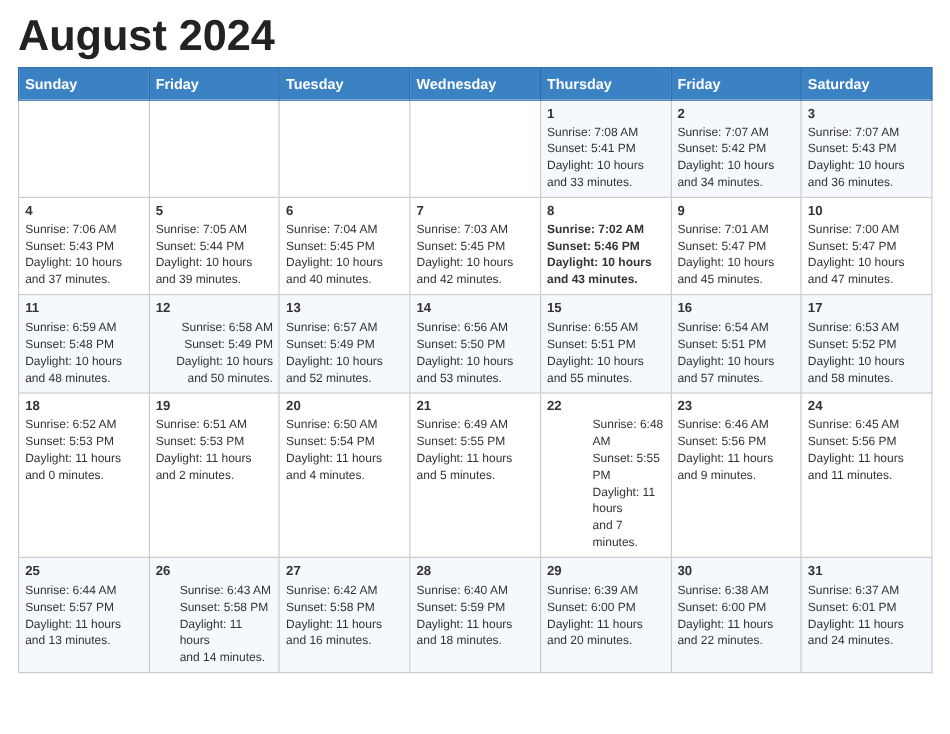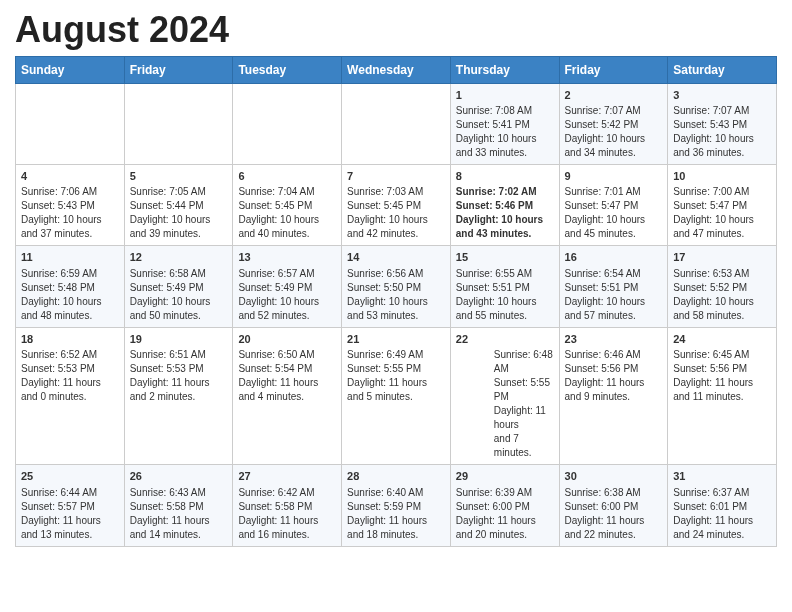--- a/index.html
+++ b/index.html
@@ -204,21 +204,21 @@
       <tr>
         <td>
           <span class="day-num">11</span>
           <div class="day-info" style="white-space: pre-line;">Sunrise: 6:59 AM
 Sunset: 5:48 PM
 Daylight: 10 hours
 and 48 minutes.</div>
         </td>
         <td>
           <span class="day-num">12</span>
-          <div class="day-info" style="white-space: pre-line;">Sunrise: 6:58 AM
+          <div class="day-info" style="white-space: pre-line; text-align: right;">Sunrise: 6:58 AM
 Sunset: 5:49 PM
 Daylight: 10 hours
 and 50 minutes.</div>
         </td>
         <td>
           <span class="day-num">13</span>
           <div class="day-info" style="white-space: pre-line;">Sunrise: 6:57 AM
 Sunset: 5:49 PM
 Daylight: 10 hours
 and 52 minutes.</div>
@@ -306,21 +306,21 @@
       <tr>
         <td>
           <span class="day-num">25</span>
           <div class="day-info" style="white-space: pre-line;">Sunrise: 6:44 AM
 Sunset: 5:57 PM
 Daylight: 11 hours
 and 13 minutes.</div>
         </td>
         <td>
           <span class="day-num">26</span>
-          <div class="day-info" style="white-space: pre-line;">Sunrise: 6:43 AM
+          <div class="day-info" style="white-space: pre-line; margin-left: 20px;">Sunrise: 6:43 AM
 Sunset: 5:58 PM
 Daylight: 11 hours
 and 14 minutes.</div>
         </td>
         <td>
           <span class="day-num">27</span>
           <div class="day-info" style="white-space: pre-line;">Sunrise: 6:42 AM
 Sunset: 5:58 PM
 Daylight: 11 hours
 and 16 minutes.</div>

